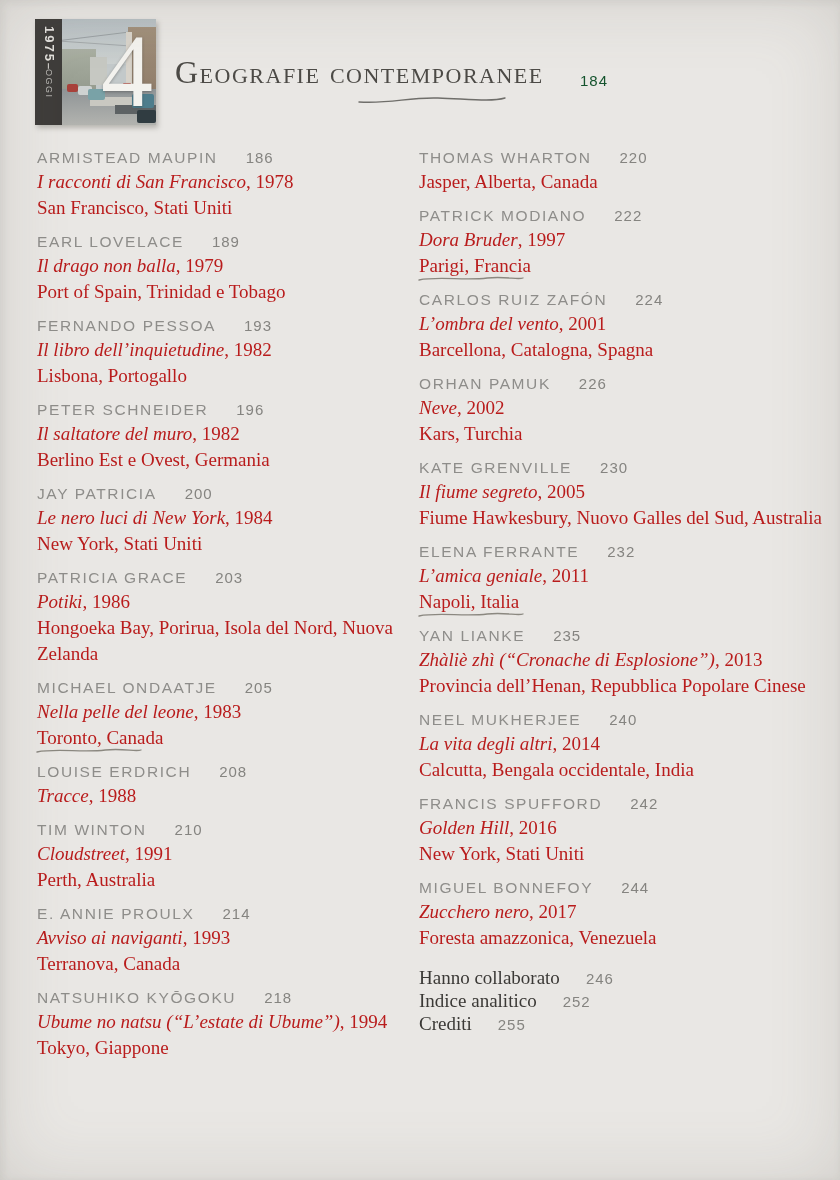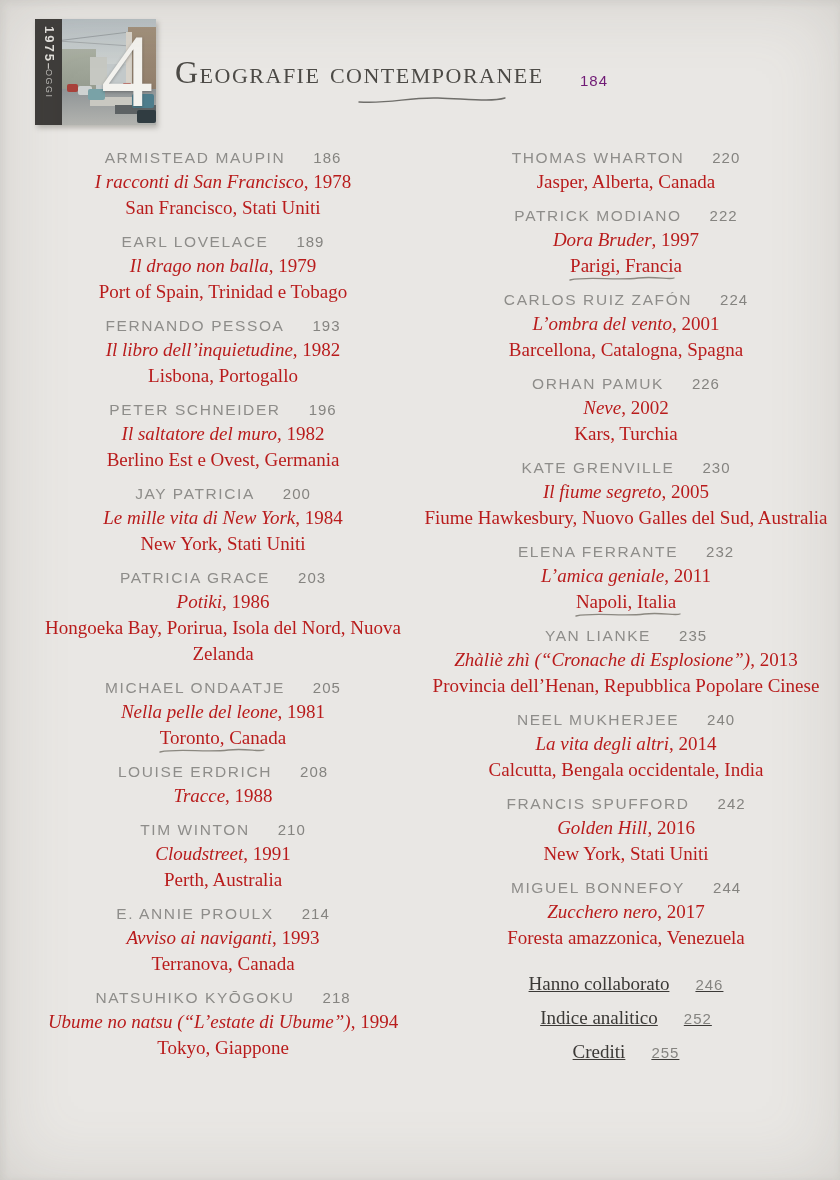--- a/index.html
+++ b/index.html
@@ -54,45 +54,45 @@
     color:#f3f2ee;text-shadow:0 1px 3px rgba(50,50,50,.4);
   }
   .page-title{
     position:absolute;left:175px;top:54px;
     font-family:"Liberation Serif", serif;font-variant:small-caps;
     font-size:32px;letter-spacing:1.5px;color:#4c4a46;white-space:nowrap;text-align:center;
   }
   .header-pagenum{
     position:absolute;left:580px;top:72px;
     font-family:"Liberation Sans", sans-serif;font-size:15px;
-    letter-spacing:1px;color:#701a75;
+    letter-spacing:1px;color:#14532d;
   }
   .flourish{position:absolute;left:356px;top:94px;}
 
   
-  .col{position:absolute;top:146px;text-align:center;}
+  .col{position:absolute;top:146px;}
   .col-left{left:37px;width:372px;}
   .col-right{left:419px;width:414px;}
   .entry{margin-bottom:9px;}
   .author-line{
     font-family:"Liberation Sans", sans-serif;font-size:15.5px;
     letter-spacing:1.6px;color:#8e8d8a;line-height:23px;white-space:nowrap;
   }
   .pagenum{margin-left:28px;font-size:15px;letter-spacing:1px;color:#858480;}
   .title-line,.location{
     font-size:19px;line-height:26px;color:#b91c1c;
   }
   .book-title{font-style:italic;}
   .year{font-style:normal;}
   .pencil{position:relative;display:inline-block;}
   .pencil svg{position:absolute;left:-2px;bottom:-4px;}
 
   
   .back-matter{margin-top:16px;}
-  .bm-row{font-size:19px;line-height:33px;color:#3b3936;text-decoration:underline;}
+  .bm-row{font-size:19px;line-height:22px;color:#3b3936;}
   .bm-page{margin-left:26px;font-family:"Liberation Sans", sans-serif;
     font-size:15px;letter-spacing:1px;color:#858480;}
 </style>
 </head>
 <body>
 
 <div class="header">
   <div class="thumb">
     <div class="thumb-strip">
       <div class="era"><span class="era-years">1975</span><span class="era-dash">–</span><span class="era-suffix">OGGI</span></div>
@@ -144,33 +144,33 @@
   </div>
 
   <div class="entry">
     <div class="author-line"><span class="author">PETER SCHNEIDER</span><span class="pagenum">196</span></div>
     <div class="title-line"><span class="book-title">Il saltatore del muro</span><span class="year">, 1982</span></div>
     <div class="location"><span class="loc-text">Berlino Est e Ovest, Germania</span></div>
   </div>
 
   <div class="entry">
     <div class="author-line"><span class="author">JAY PATRICIA</span><span class="pagenum">200</span></div>
-    <div class="title-line"><span class="book-title">Le mille vita di New York</span><span class="year">, 1984</span></div>
+    <div class="title-line"><span class="book-title">Le nero luci di New York</span><span class="year">, 1984</span></div>
     <div class="location"><span class="loc-text">New York, Stati Uniti</span></div>
   </div>
 
   <div class="entry">
     <div class="author-line"><span class="author">PATRICIA GRACE</span><span class="pagenum">203</span></div>
     <div class="title-line"><span class="book-title">Potiki</span><span class="year">, 1986</span></div>
     <div class="location"><span class="loc-text">Hongoeka Bay, Porirua, Isola del Nord, Nuova Zelanda</span></div>
   </div>
 
   <div class="entry">
     <div class="author-line"><span class="author">MICHAEL ONDAATJE</span><span class="pagenum">205</span></div>
-    <div class="title-line"><span class="book-title">Nella pelle del leone</span><span class="year">, 1981</span></div>
+    <div class="title-line"><span class="book-title">Nella pelle del leone</span><span class="year">, 1983</span></div>
     <div class="location"><span class="loc-text pencil">Toronto, Canada<svg width="108" height="9" viewBox="0 0 108 9">
             <path d="M2 6 C 21.6 2, 48.6 7, 70.2 4 C 88.55999999999999 2, 100.44000000000001 6, 106 4" stroke="#8b8880" stroke-width="1.3" fill="none" stroke-linecap="round"></path>
           </svg></span></div>
   </div>
 
   <div class="entry">
     <div class="author-line"><span class="author">LOUISE ERDRICH</span><span class="pagenum">208</span></div>
     <div class="title-line"><span class="book-title">Tracce</span><span class="year">, 1988</span></div>
   </div>
 

